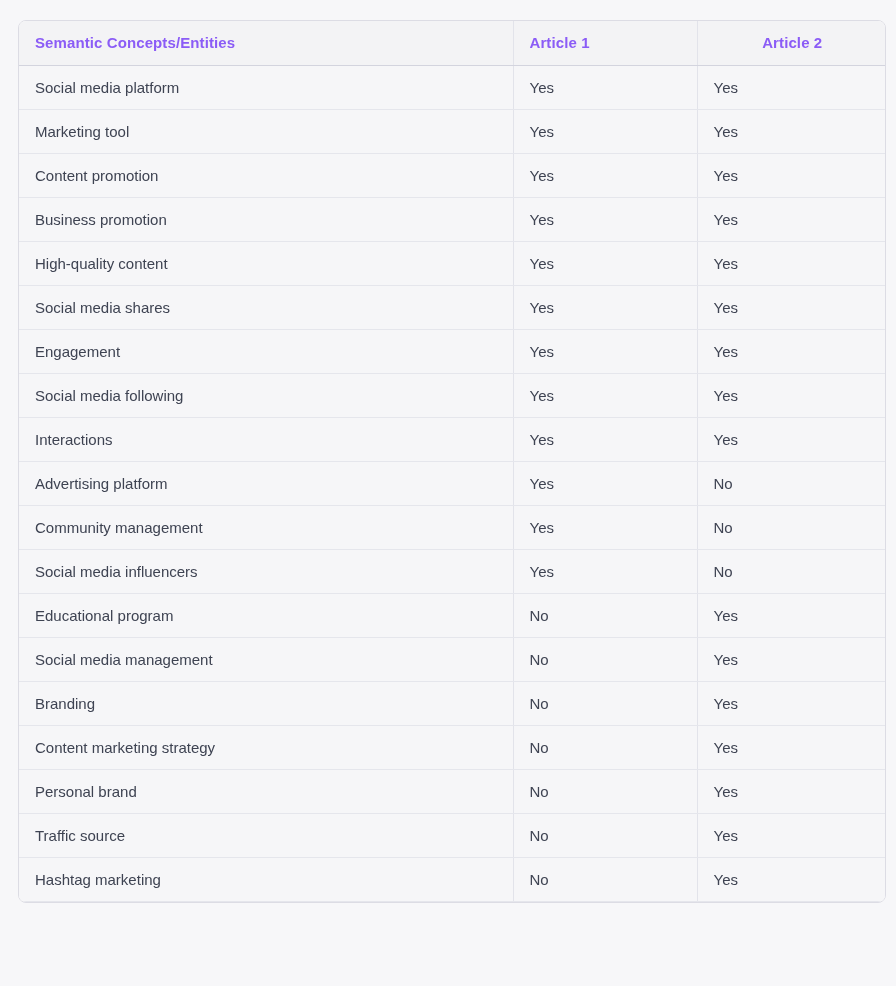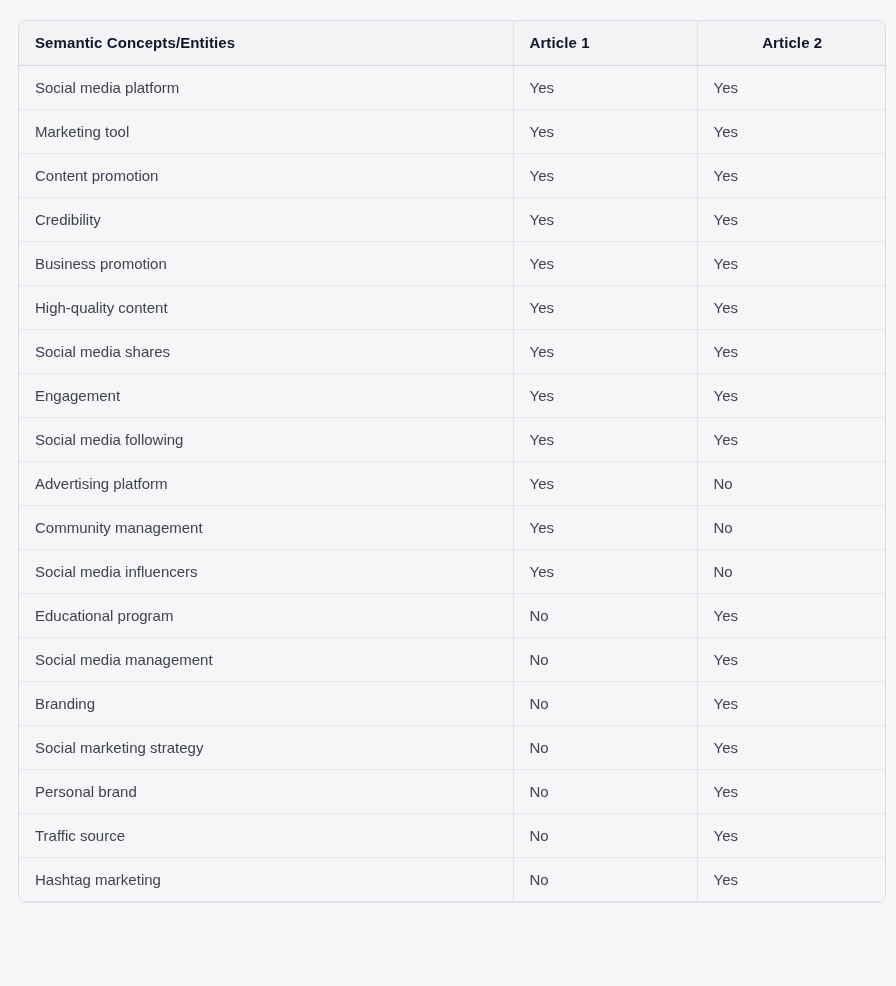--- a/index.html
+++ b/index.html
@@ -34,21 +34,21 @@
     table-layout: fixed;
     background: #f6f6f8;
   }
 
   table.cmp col.c-concept { width: 494px; }
   table.cmp col.c-a1      { width: 184px; }
   table.cmp col.c-a2      { width: 190px; }
 
   thead th {
     background: #f3f3f5;
-    color: #0f172a;
+    color: #8b5cf6;
     font-size: 15px;
     font-weight: 700;
     text-align: left;
     height: 44px;
     padding: 0 16px;
     border-bottom: 1px solid #d3d4de;
     border-right: 1px solid #e2e3ea;
     white-space: nowrap;
     letter-spacing: 0.1px;
   }
@@ -99,25 +99,20 @@
             <td>Marketing tool</td>
             <td>Yes</td>
             <td>Yes</td>
           </tr>
           <tr>
             <td>Content promotion</td>
             <td>Yes</td>
             <td>Yes</td>
           </tr>
           <tr>
-            <td>Credibility</td>
-            <td>Yes</td>
-            <td>Yes</td>
-          </tr>
-          <tr>
             <td>Business promotion</td>
             <td>Yes</td>
             <td>Yes</td>
           </tr>
           <tr>
             <td>High-quality content</td>
             <td>Yes</td>
             <td>Yes</td>
           </tr>
           <tr>
@@ -125,20 +120,25 @@
             <td>Yes</td>
             <td>Yes</td>
           </tr>
           <tr>
             <td>Engagement</td>
             <td>Yes</td>
             <td>Yes</td>
           </tr>
           <tr>
             <td>Social media following</td>
+            <td>Yes</td>
+            <td>Yes</td>
+          </tr>
+          <tr>
+            <td>Interactions</td>
             <td>Yes</td>
             <td>Yes</td>
           </tr>
           <tr>
             <td>Advertising platform</td>
             <td>Yes</td>
             <td>No</td>
           </tr>
           <tr>
             <td>Community management</td>
@@ -159,21 +159,21 @@
             <td>Social media management</td>
             <td>No</td>
             <td>Yes</td>
           </tr>
           <tr>
             <td>Branding</td>
             <td>No</td>
             <td>Yes</td>
           </tr>
           <tr>
-            <td>Social marketing strategy</td>
+            <td>Content marketing strategy</td>
             <td>No</td>
             <td>Yes</td>
           </tr>
           <tr>
             <td>Personal brand</td>
             <td>No</td>
             <td>Yes</td>
           </tr>
           <tr>
             <td>Traffic source</td>

